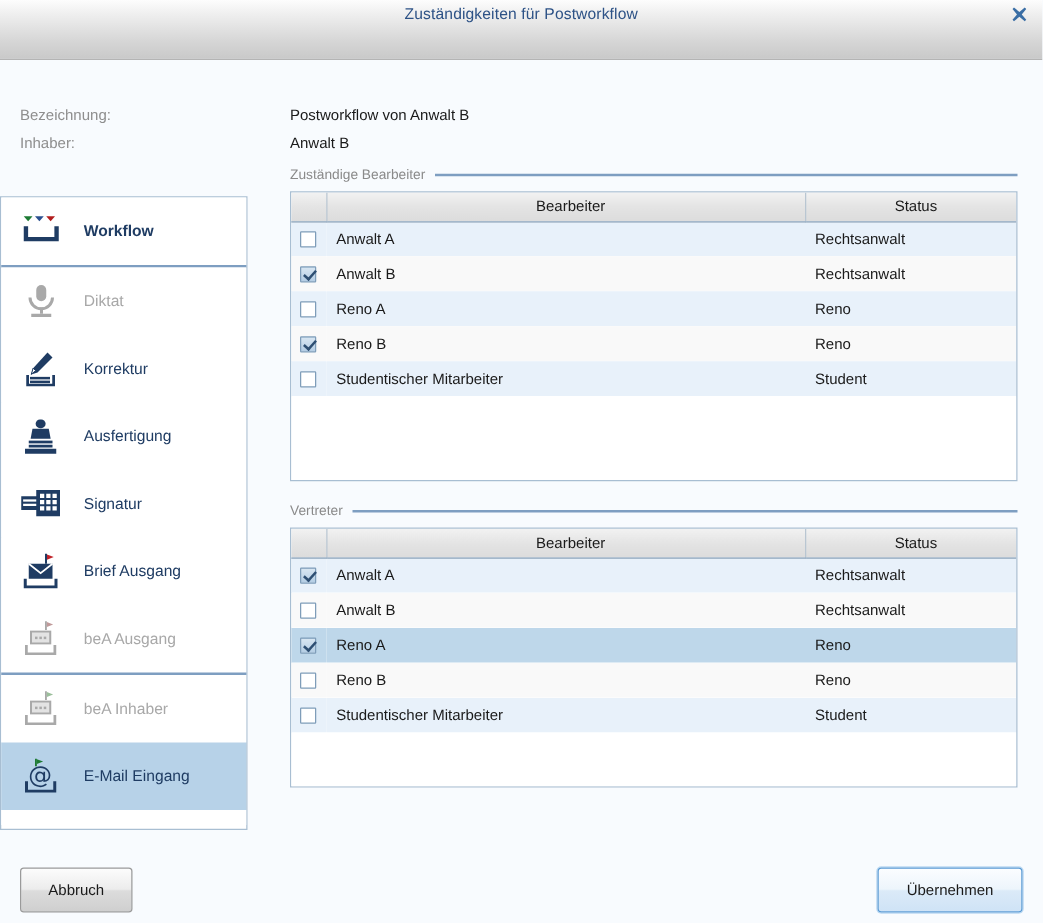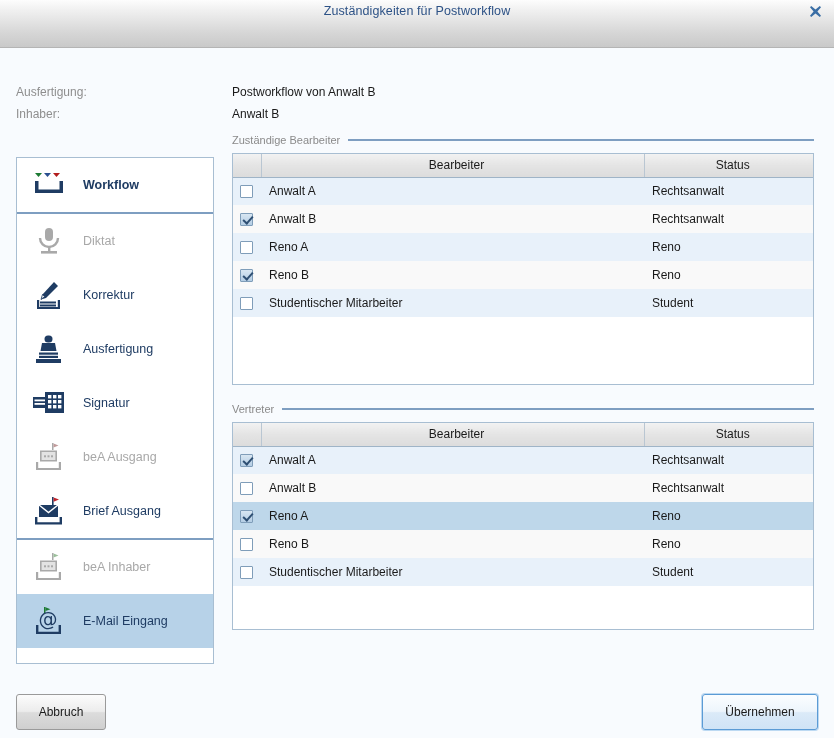--- a/index.html
+++ b/index.html
@@ -54,21 +54,21 @@
     color: #1a1a1a;
   }
   #lbl-bez { top: 85px; }
   #val-bez { top: 85px; }
   #lbl-inh { top: 107px; }
   #val-inh { top: 107px; }
 
   
   #sidebar {
     position: absolute;
-    left: 16px; top: 157px;
+    left: 0; top: 157px;
     width: 198px; height: 507px;
     background: #ffffff;
     border: 1px solid #a8bed2;
   }
   .side-sep {
     height: 2px;
     background: #7e9ec1;
   }
   .side-item {
     height: 54px;
@@ -209,21 +209,21 @@
 
 <div id="titlebar">
   <div id="title-text">Zuständigkeiten für Postworkflow</div>
   <div id="close-btn">
     <svg width="13" height="13" viewBox="0 0 13 13">
       <path d="M2.2 1 L1 2.2 L4.6 6.5 L1 10.8 L2.2 12 L6.5 8.4 L10.8 12 L12 10.8 L8.4 6.5 L12 2.2 L10.8 1 L6.5 4.6 Z" fill="#3a6ea5"></path>
     </svg>
   </div>
 </div>
 
-<div class="hdr-label" id="lbl-bez">Ausfertigung:</div>
+<div class="hdr-label" id="lbl-bez">Bezeichnung:</div>
 <div class="hdr-value" id="val-bez">Postworkflow von Anwalt B</div>
 <div class="hdr-label" id="lbl-inh">Inhaber:</div>
 <div class="hdr-value" id="val-inh">Anwalt B</div>
 
 <div id="sidebar">
     <div class="side-item">
                  <span class="side-ico">
         <svg width="34" height="28" viewBox="0 0 34 28">
         <path d="M3 2 L10 2 L6.5 6 Z" fill="#1d7a33"></path>
         <path d="M12 2 L19 2 L15.5 6 Z" fill="#2a4f8f"></path>
@@ -287,45 +287,45 @@
             <rect x="21" y="16" width="3.4" height="3.4"></rect>
             <rect x="26" y="16" width="3.4" height="3.4"></rect>
         </g>
       </svg>
       </span>
                  <span class="side-lbl">Signatur</span>
                </div>
     <div class="side-item">
                  <span class="side-ico">
         <svg width="34" height="30" viewBox="0 0 34 30">
+        <rect x="20" y="1" width="1.6" height="8" fill="#1f3c63"></rect>
+        <path d="M21.6 1.5 L27 3.6 L21.6 5.8 Z" fill="#c0232a"></path>
+        <rect x="7" y="9" width="19" height="12" fill="#1f3c63"></rect>
+        <path d="M7 9 L16.5 16.5 L26 9" stroke="#ffffff" stroke-width="1.4" fill="none"></path>
+        <path d="M3 21 L3 28.5 L30 28.5 L30 21 L27.6 21 L27.6 26.3 L5.4 26.3 L5.4 21 Z" fill="#1f3c63"></path>
+      </svg>
+      </span>
+                 <span class="side-lbl">Brief Ausgang</span>
+               </div>
+    <div class="side-item">
+                 <span class="side-ico">
+        <svg width="34" height="30" viewBox="0 0 34 30">
         <rect x="20" y="1" width="1.5" height="7" fill="#a9a9a9"></rect>
         <path d="M21.5 1.5 L26.5 3.5 L21.5 5.5 Z" fill="#c09a9a"></path>
         <rect x="8" y="8.5" width="17" height="11" fill="#a9a9a9"></rect>
         <rect x="9.6" y="10" width="13.8" height="8" fill="#e3e3e3"></rect>
         <g fill="#a9a9a9">
           <rect x="12" y="13.3" width="2" height="2"></rect>
             <rect x="15.5" y="13.3" width="2" height="2"></rect>
             <rect x="19" y="13.3" width="2" height="2"></rect>
         </g>
         <path d="M4 20 L4 28 L29 28 L29 20 L26.8 20 L26.8 26 L6.2 26 L6.2 20 Z" fill="#a9a9a9"></path>
       </svg>
       </span>
                  <span class="side-lbl dim">beA Ausgang</span>
-               </div>
-    <div class="side-item">
-                 <span class="side-ico">
-        <svg width="34" height="30" viewBox="0 0 34 30">
-        <rect x="20" y="1" width="1.6" height="8" fill="#1f3c63"></rect>
-        <path d="M21.6 1.5 L27 3.6 L21.6 5.8 Z" fill="#c0232a"></path>
-        <rect x="7" y="9" width="19" height="12" fill="#1f3c63"></rect>
-        <path d="M7 9 L16.5 16.5 L26 9" stroke="#ffffff" stroke-width="1.4" fill="none"></path>
-        <path d="M3 21 L3 28.5 L30 28.5 L30 21 L27.6 21 L27.6 26.3 L5.4 26.3 L5.4 21 Z" fill="#1f3c63"></path>
-      </svg>
-      </span>
-                 <span class="side-lbl">Brief Ausgang</span>
                </div>
     <div class="side-sep"></div>
     <div class="side-item">
                  <span class="side-ico">
         <svg width="34" height="30" viewBox="0 0 34 30">
         <rect x="20" y="1" width="1.5" height="7" fill="#a9a9a9"></rect>
         <path d="M21.5 1.5 L26.5 3.5 L21.5 5.5 Z" fill="#9bbf9b"></path>
         <rect x="8" y="8.5" width="17" height="11" fill="#a9a9a9"></rect>
         <rect x="9.6" y="10" width="13.8" height="8" fill="#e3e3e3"></rect>
         <g fill="#a9a9a9">

